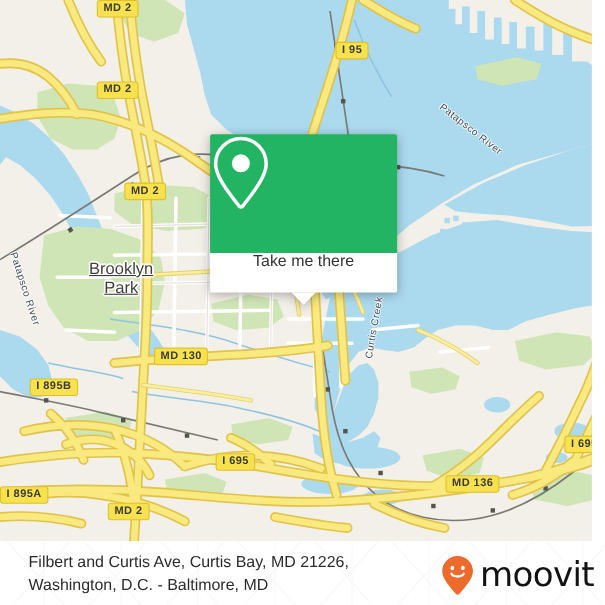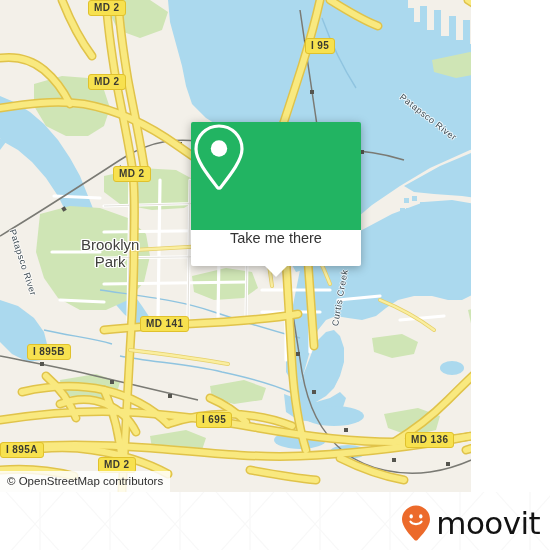--- a/index.html
+++ b/index.html
@@ -6,21 +6,21 @@
   body{
     width:550px;height:550px;overflow:hidden;
     font-family:"Liberation Sans", sans-serif;
     background:#ffffff;
     -webkit-font-smoothing:antialiased;
   }
   #app{position:relative;width:550px;height:550px;}
 
   
   #map{
-    position:absolute;left:0;top:0;width:471px;height:492px;
+    position:absolute;left:0;top:0;width:538px;height:492px;
     background:#f3f0e9;overflow:hidden;
   }
   #map svg{position:absolute;left:0;top:0;display:block;}
 
   .shield{
     position:absolute;
     background:#f7e14f;
     border:1.6px solid #e0c12c;
     border-radius:3px;
     color:#3b3b32;
@@ -366,31 +366,31 @@
         </g>
 
       </g>
     </svg>
 
     <div id="shields">
         <div class="shield" style="left: 88px; top: 0px;">MD 2</div>
         <div class="shield" style="left: 305px; top: 8px; margin-top: 30px;">I 95</div>
         <div class="shield" style="left: 88px; top: 74px;">MD 2</div>
         <div class="shield" style="left: 113px; top: 166px;">MD 2</div>
-        <div class="shield" style="left: 140px; top: 316px;">MD 141</div>
+        <div class="shield" style="left: 140px; top: 316px;">MD 130</div>
         <div class="shield" style="left: 27px; top: 344px;">I 895B</div>
         <div class="shield" style="left: 196px; top: 412px;">I 695</div>
         <div class="shield" style="left: 513px; top: 396px;">I 695</div>
         <div class="shield" style="left: 405px; top: 432px;">MD 136</div>
         <div class="shield" style="left: 0px; top: 442px;">I 895A</div>
         <div class="shield" style="left: 98px; top: 457px;">MD 2</div>
       </div>
 
     <div id="place-labels">
-        <div class="place-label" style="left: 81px; top: 236px;">Brooklyn
+        <div class="place-label" style="left: 81px; top: 236px; text-decoration: underline;">Brooklyn
 Park</div>
       </div>
 
     <div id="water-labels">
         <div class="water-label" style="left: 404px; top: 92px; transform: rotate(38deg); transform-origin: left top;">Patapsco River</div>
         <div class="water-label" style="left: 17px; top: 228px; transform: rotate(72deg); transform-origin: left top;">Patapsco River</div>
         <div class="water-label" style="left: 330px; top: 325px; transform: rotate(-80deg); transform-origin: left top;">Curtis Creek</div>
       </div>
 
     <div id="popup">
@@ -400,38 +400,39 @@
                    C40,52 51,38 51,27 C51,14.3 40.7,4 28,4 Z" fill="none" stroke="#ffffff" stroke-width="3.2" stroke-linejoin="round"></path>
           <circle cx="28" cy="26.5" r="8.2" fill="#ffffff"></circle>
         </svg>
       </div>
       <div id="popup-foot">
         <span>Take me there</span>
       </div>
       <div id="popup-tail"></div>
     </div>
 
-    <div id="attribution">
-      <span>© OpenStreetMap contributors</span>
-    </div>
   </div>
 
   <div id="footer">
 
     <svg id="footer-watermark" viewBox="0 0 550 90">
       <g stroke="#888888" fill="none" stroke-width="1.2">
         <path d="M40,-10 L40,100 M110,-10 L110,100 M180,-10 L180,100 M250,-10 L250,100
                  M320,-10 L320,100 M390,-10 L390,100 M460,-10 L460,100 M530,-10 L530,100"></path>
         <path d="M-10,0 L80,100 M60,0 L150,100 M130,0 L220,100 M200,0 L290,100
                  M270,0 L360,100 M340,0 L430,100 M410,0 L500,100 M480,0 L570,100"></path>
         <path d="M80,0 L-10,100 M150,0 L60,100 M220,0 L130,100 M290,0 L200,100
                  M360,0 L270,100 M430,0 L340,100 M500,0 L410,100 M570,0 L480,100"></path>
       </g>
     </svg>
 
+    <div id="footer-text">
+      <div>Filbert and Curtis Ave, Curtis Bay, MD 21226,</div>
+      <div>Washington, D.C. - Baltimore, MD</div>
+    </div>
 
     <div id="brand">
       <svg width="32" height="38" viewBox="0 0 32 38">
         <path d="M16,1.5 C8.3,1.5 2,7.7 2,15.4 C2,22.6 10.4,31.3 14.5,35.9 C15.3,36.8 16.7,36.8 17.5,35.9
                  C21.6,31.3 30,22.6 30,15.4 C30,7.7 23.7,1.5 16,1.5 Z" fill="#ec6a2b"></path>
         <ellipse cx="11.2" cy="12.4" rx="1.7" ry="2.1" fill="#ffffff"></ellipse>
         <ellipse cx="20.8" cy="12.4" rx="1.7" ry="2.1" fill="#ffffff"></ellipse>
         <path d="M10.4,17.6 C12.2,20.9 19.8,20.9 21.6,17.6" fill="none" stroke="#ffffff" stroke-width="2.1" stroke-linecap="round"></path>
       </svg>
       <span id="brand-word">moovit</span>

